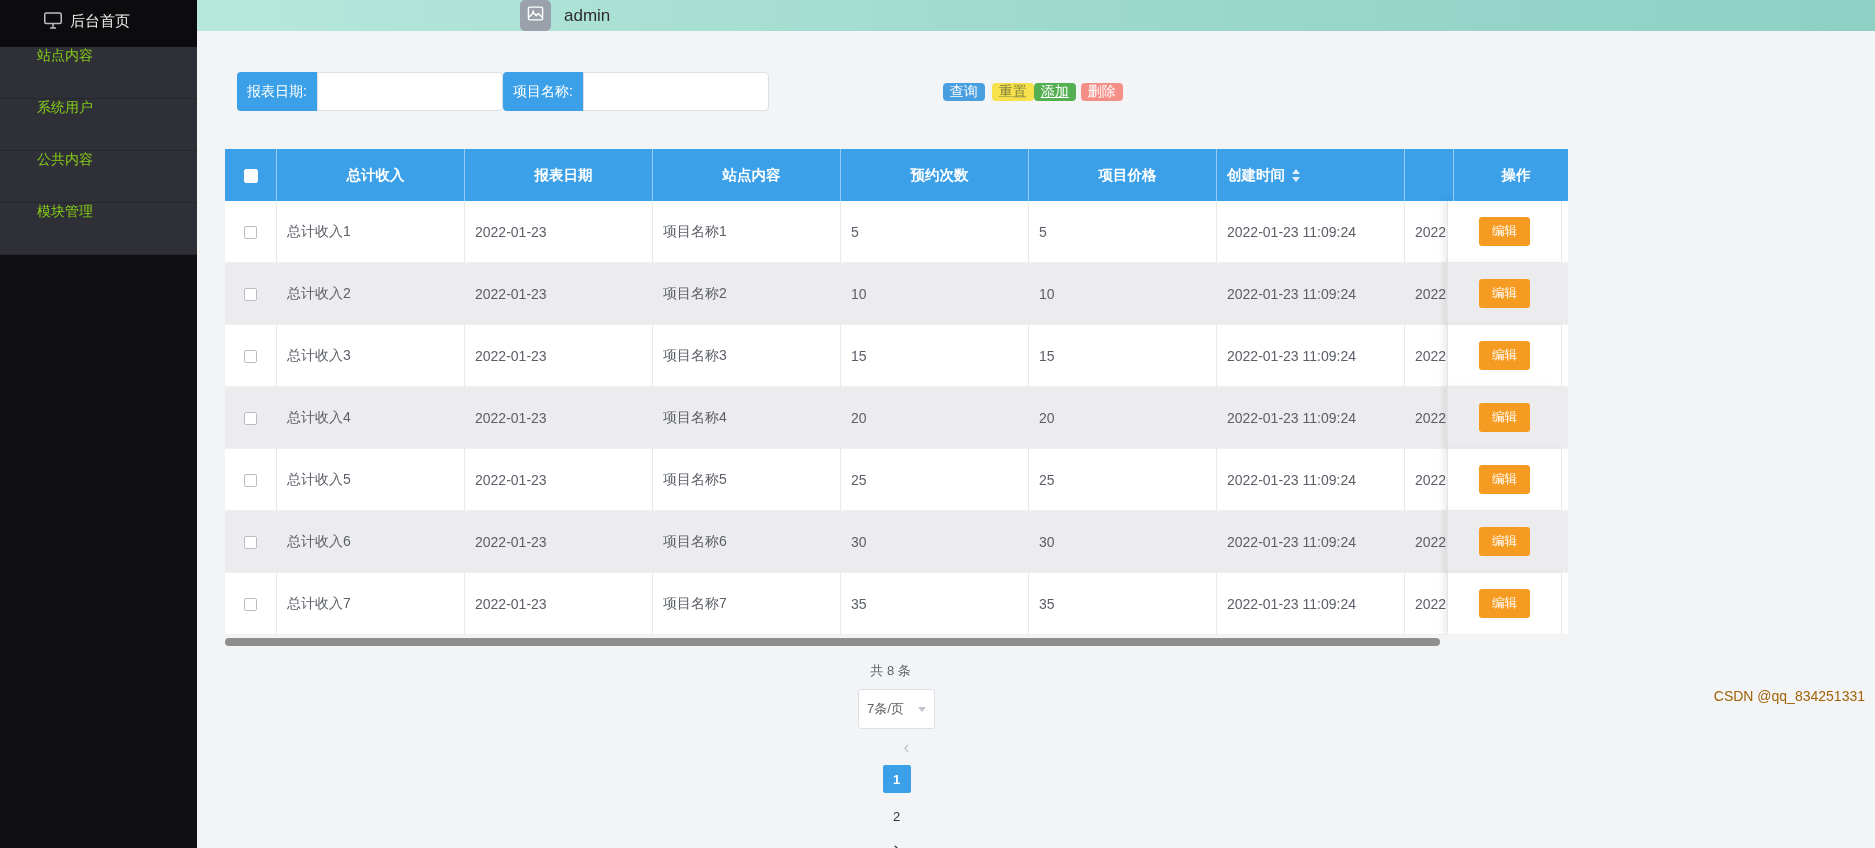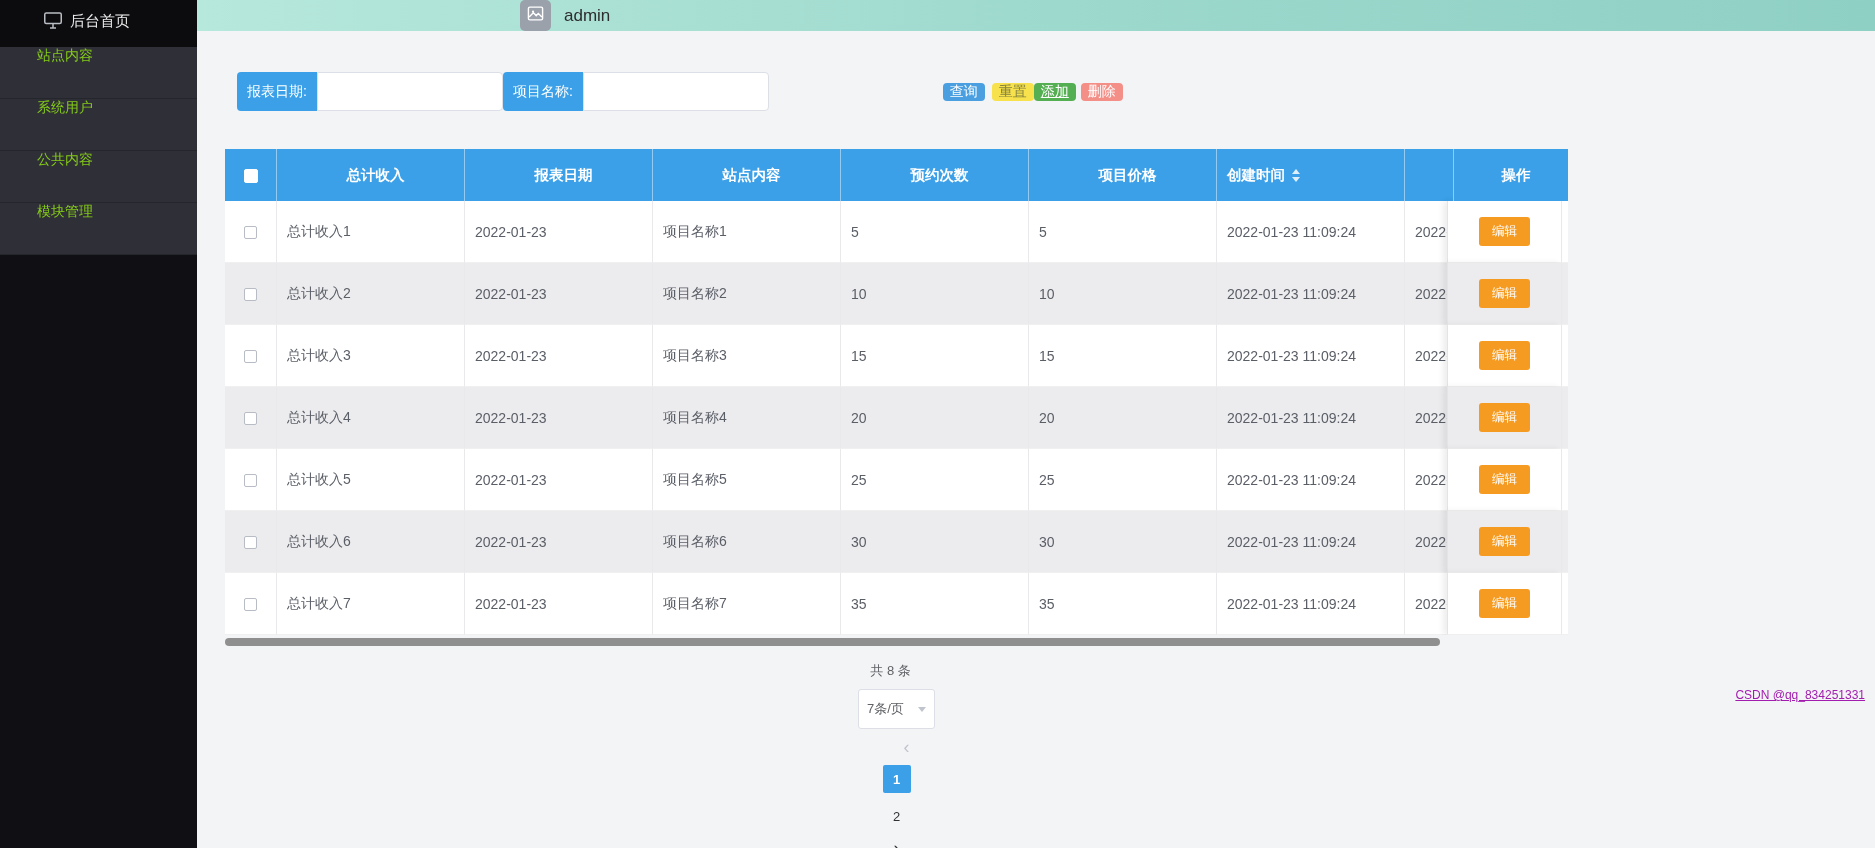--- a/index.html
+++ b/index.html
@@ -117,21 +117,21 @@
     font-size:13px; cursor:pointer; border-radius:2px; font-family:inherit;
   }
   .pg-num.active { background:#3ba0e8; color:#fff; font-weight:bold; }
   .pg-goto-label { margin-left:16px; }
   .pg-goto-suffix { margin-left:0; }
   .pg-goto-input {
     width:44px; height:26px; border:1px solid #dcdfe6; border-radius:3px; background:#fff;
     text-align:center; font-size:13px; color:#606266; outline:none; font-family:inherit;
   }
 
-  .watermark { position:absolute; right:10px; top:688px; font-size:12px; color:#a21caf;text-decoration:underline; }
+  .watermark { position:absolute; right:10px; top:688px; font-size:14px; color:#a16207; }
 </style>
 </head>
 <body>
 
 <div class="app">
 
   <aside class="sidebar">
     <div class="sb-header">
       <span class="sb-icon">
         <svg width="18" height="17" viewBox="0 0 24 22">

